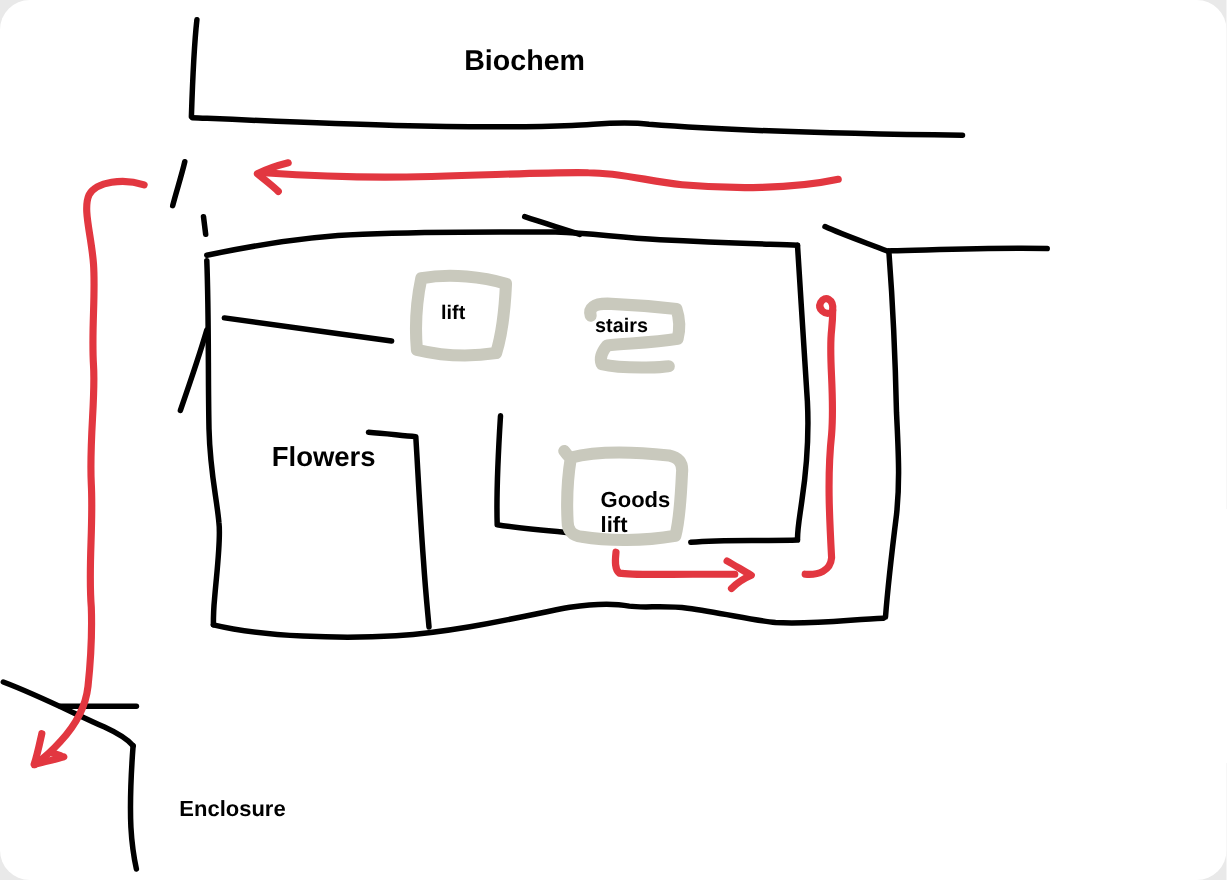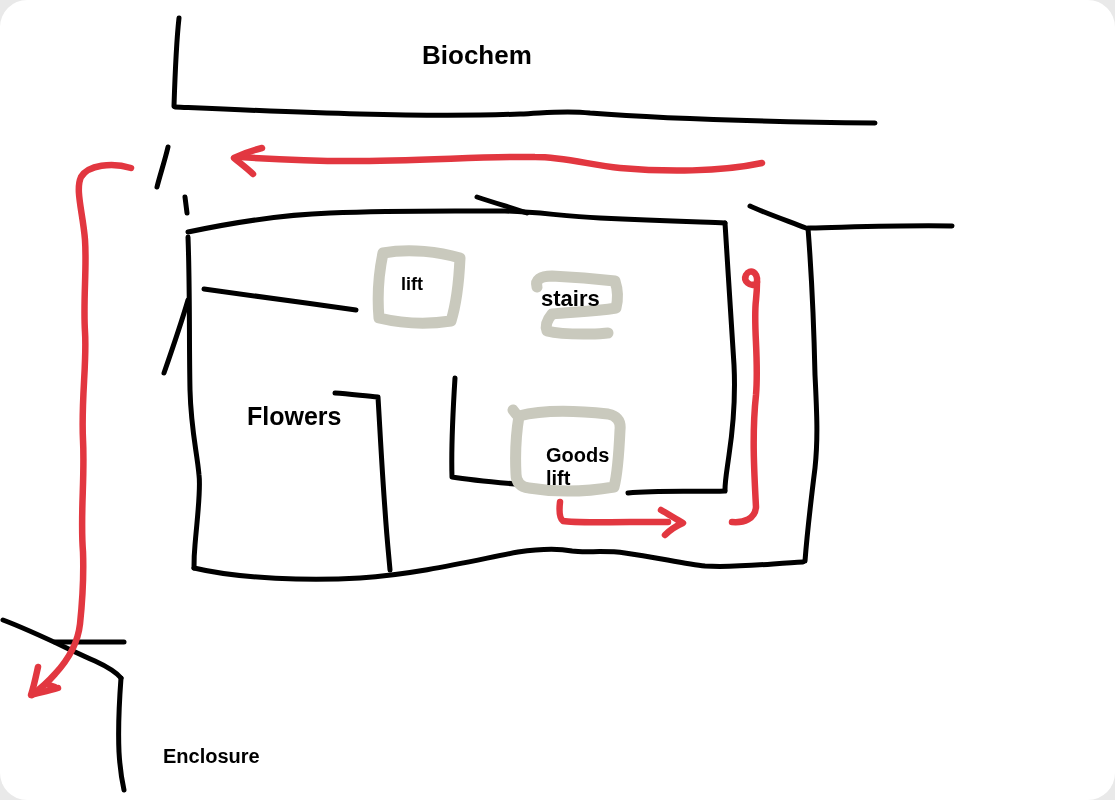--- a/index.html
+++ b/index.html
@@ -26,23 +26,23 @@
     position:absolute;
     font-family:"Liberation Sans",sans-serif;
     font-weight:bold;
     color:var(--ink);
     white-space:nowrap;
     z-index:2;
   }
   .lbl-biochem{left:422px;top:40px;font-size:26px;}
   .lbl-flowers{left:247px;top:402px;font-size:25px;}
   .lbl-lift{left:401px;top:274px;font-size:18px;}
-  .lbl-stairs{left:541px;top:286px;font-size:22px;}
+  .lbl-stairs{left:541px;top:286px;font-size:18px;}
   .lbl-goods{left:546px;top:444px;font-size:20px;line-height:23px;}
-  .lbl-enclosure{left:163px;top:725px;font-size:20px;margin-top:20px;}
+  .lbl-enclosure{left:163px;top:725px;font-size:20px;}
 </style>
 </head>
 <body>
 
 <div class="canvas">
 
   <svg class="sketch" width="1115" height="800" viewBox="0 0 1115 800">
 
     <g>
       <path class="ink" d="M179,18 C176,45 175,75 174,106"></path>

